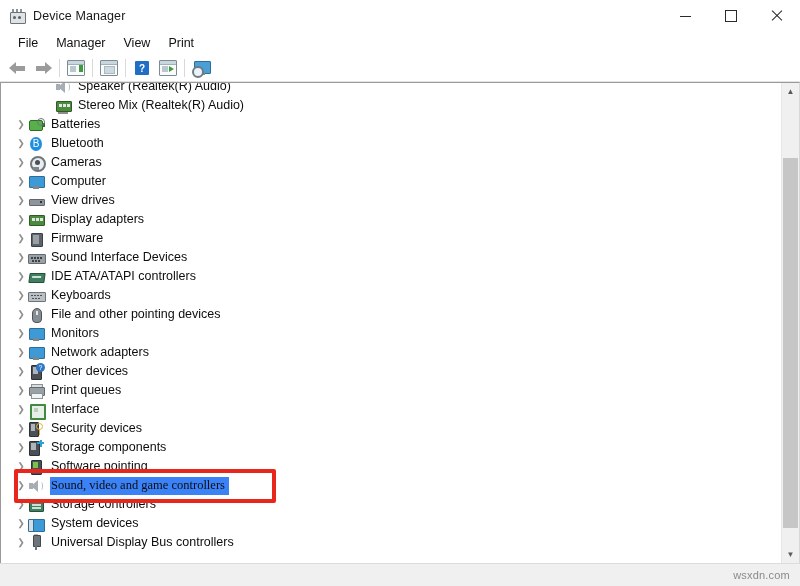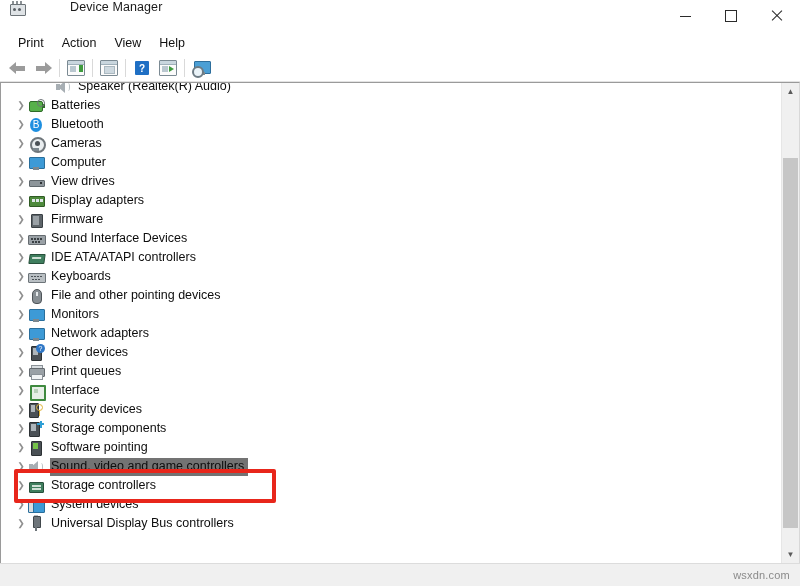--- a/index.html
+++ b/index.html
@@ -13,24 +13,23 @@
   }
   .window{
     position:absolute;inset:0;
     background:#ffffff;
     display:flex;flex-direction:column;
   }
 
   
   .titlebar{
     height:32px;flex:0 0 32px;
-    display:flex;align-items:flex-start;
+    display:flex;align-items:center;
     background:#ffffff;
     position:relative;
-    gap:37px;
   }
   .app-icon{
     width:16px;height:16px;margin-left:9px;margin-right:8px;
     position:relative;flex:0 0 16px;
   }
   .app-icon .chip{
     position:absolute;left:1px;top:4px;width:14px;height:10px;
     background:#dfe3e6;border:1px solid #6c7378;border-radius:1px;
   }
   .app-icon .chip:after{
@@ -142,21 +141,21 @@
     width:14px;flex:0 0 14px;display:flex;align-items:center;justify-content:center;
     color:#8f8f8f;font-size:9px;line-height:1;
   }
   .chev.hidden{visibility:hidden;}
   .row .ico{
     width:16px;height:16px;flex:0 0 16px;position:relative;margin-right:6px;
   }
   .row .label{
     font-size:12.5px;color:#0d0d0d;padding:1px 4px 2px 1px;line-height:15px;
   }
-  .row.selected .label{background:#737373;}
+  .row.selected .label{background:#3b82f6;font-family:Liberation Serif, serif;}
   .row.l1{padding-left:13px;}
   .row.l2{padding-left:40px;}
 
   
   .ico .mon-blue{position:absolute;left:1px;top:2px;width:14px;height:10px;background:#3d9ad6;border:1px solid #2a6e9b;border-radius:1px;}
   .ico .mon-stand{position:absolute;left:5px;top:12px;width:6px;height:3px;background:#7c878e;}
 
   .spk{position:absolute;left:3px;top:2px;width:0;height:0;border-top:6px solid transparent;border-bottom:6px solid transparent;border-right:7px solid #a7aeb3;}
   .spk-body{position:absolute;left:1px;top:5px;width:4px;height:6px;background:#a7aeb3;}
   .spk-wave{position:absolute;left:11px;top:4px;width:3px;height:8px;border-right:1.5px solid #b9c0c4;border-radius:0 50% 50% 0;}
@@ -284,24 +283,24 @@
       <div class="cap-btn">
         <span class="glyph-max"></span>
       </div>
       <div class="cap-btn">
         <span class="glyph-close"></span>
       </div>
     </div>
   </div>
 
   <div class="menubar">
+    <div class="menu-item">File</div>
+    <div class="menu-item">Manager</div>
+    <div class="menu-item">View</div>
     <div class="menu-item">Print</div>
-    <div class="menu-item">Action</div>
-    <div class="menu-item">View</div>
-    <div class="menu-item">Help</div>
   </div>
 
   <div class="toolbar">
     <div class="tb-btn">
       <span class="arrow left dim">
           <span class="head"></span>
           <span class="shaft"></span>
         </span>
     </div>
     <div class="tb-btn">
@@ -349,20 +348,30 @@
       <div class="tree-inner" id="tree-inner">
           <div class="row l2">
             <span class="chev hidden">❯</span>
             <span class="ico">
               <span class="spk-body"></span>
               <span class="spk"></span>
               <span class="spk-wave"></span>
             </span>
             <span class="label">Speaker (Realtek(R) Audio)</span>
           </div>
+          <div class="row l2">
+            <span class="chev hidden">❯</span>
+            <span class="ico">
+              <span class="card">
+                <span class="chips"></span>
+                <span class="pins"></span>
+              </span>
+            </span>
+            <span class="label">Stereo Mix (Realtek(R) Audio)</span>
+          </div>
           <div class="row l1">
             <span class="chev">❯</span>
             <span class="ico">
               <span class="batt"></span>
               <span class="batt-plug"></span>
             </span>
             <span class="label">Batteries</span>
           </div>
           <div class="row l1">
             <span class="chev">❯</span>

